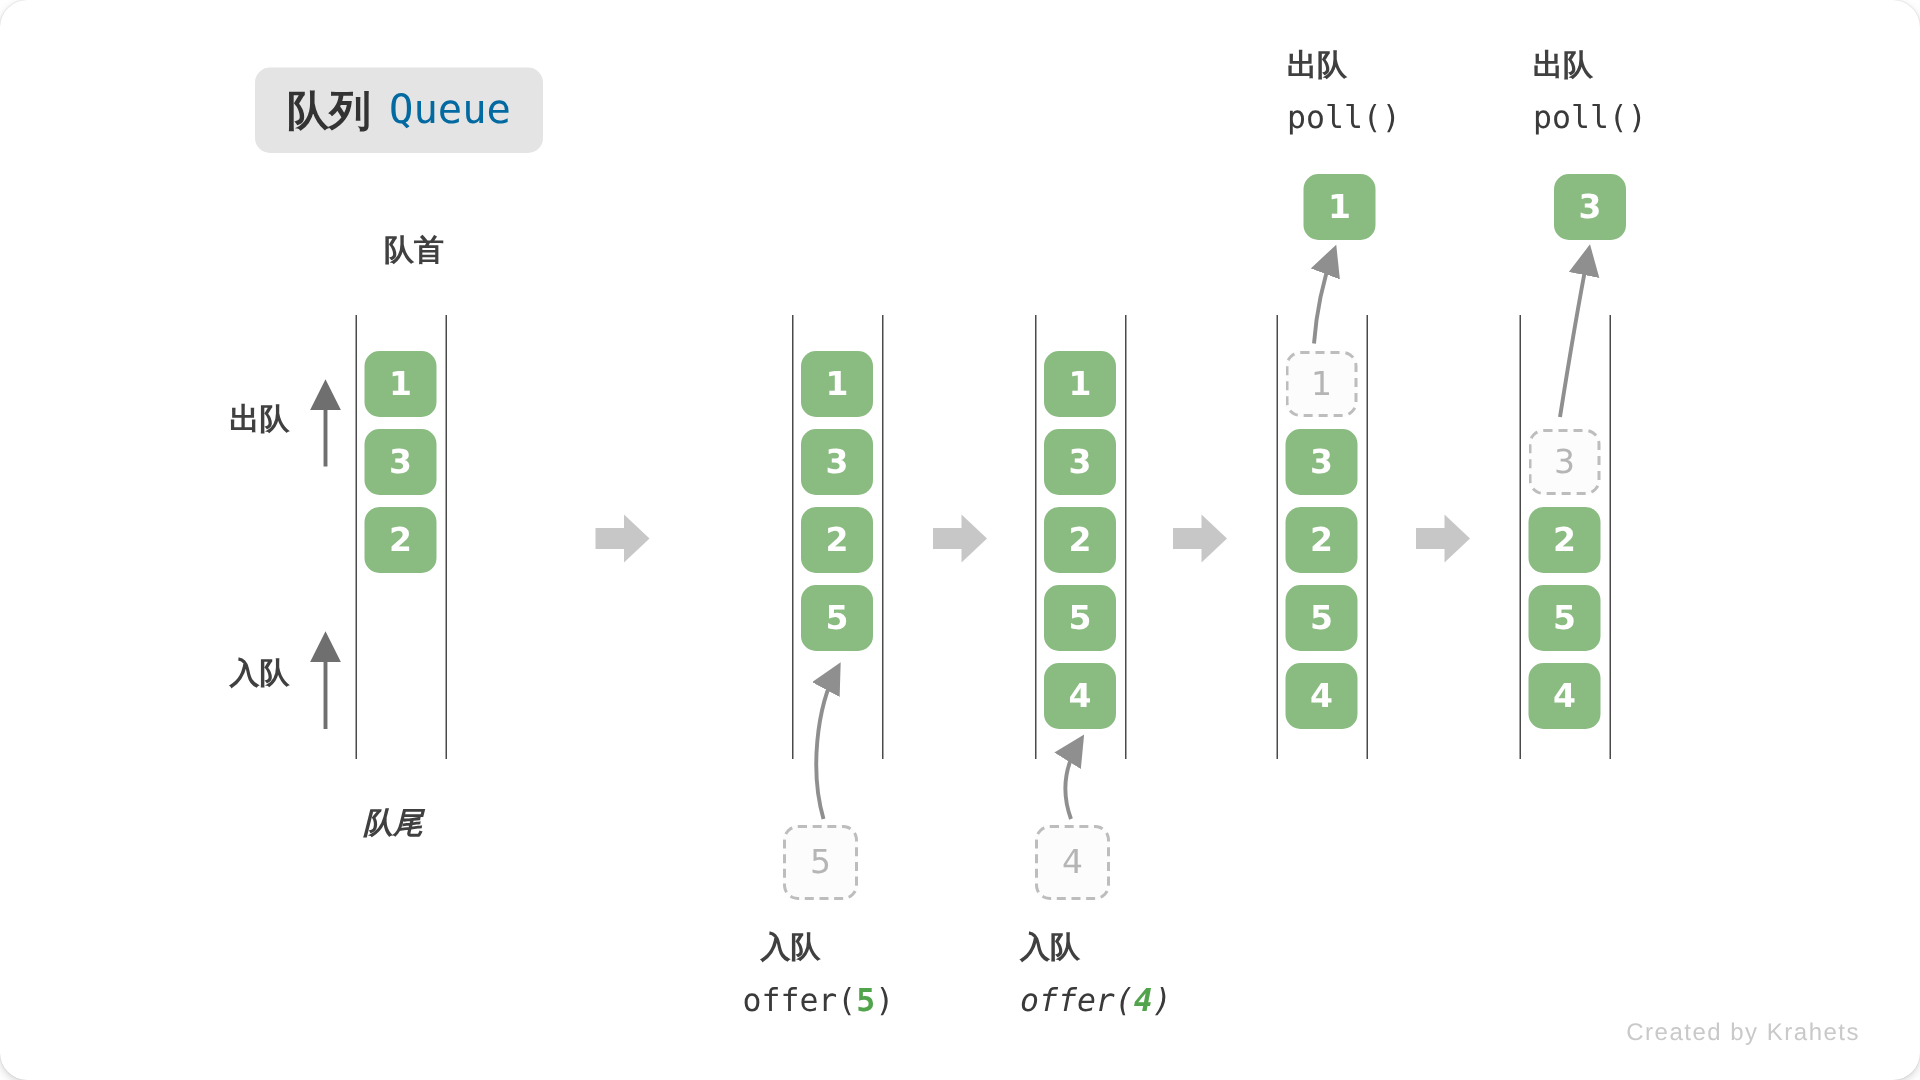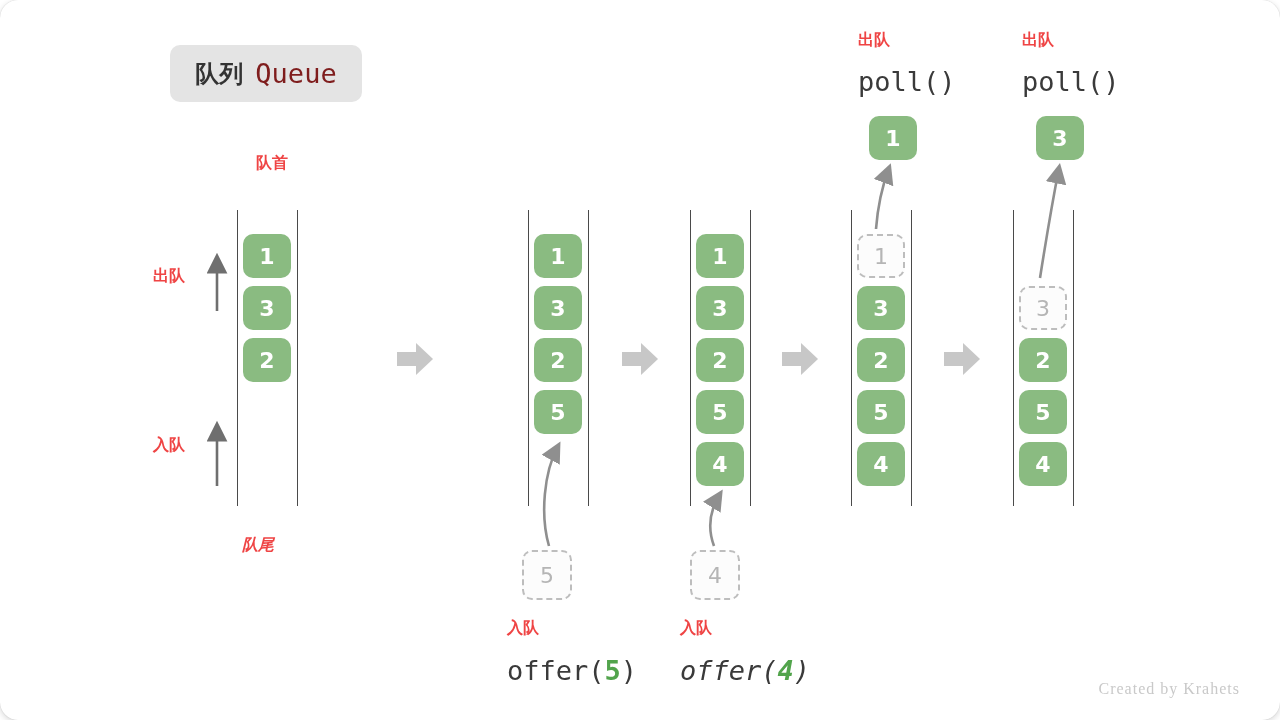--- a/index.html
+++ b/index.html
@@ -9,26 +9,26 @@
     overflow:hidden;font-family:"DejaVu Sans","Liberation Sans",sans-serif;
     color:var(--text-dark,#3c3c3c);
   }
 
   
   .title-badge{
     position:absolute;left:170px;top:45px;width:192px;height:57px;
     background:var(--badge-bg,#e4e4e4);border-radius:10px;
     display:flex;align-items:center;justify-content:center;gap:12px;
   }
-  .title-badge .zh{font-size:24px;font-weight:bold;color:#333;}
-  .title-badge .en{font-size:27px;color:#7f1d1d;font-family:"DejaVu Sans Mono","Liberation Mono",monospace;}
+  .title-badge .zh{font-size:28px;font-weight:bold;color:#333;}
+  .title-badge .en{font-size:27px;color:#0369a1;font-family:"DejaVu Sans Mono","Liberation Mono",monospace;}
 
   
-  .lbl{position:absolute;font-size:16px;font-weight:bold;color:#ef4444;white-space:nowrap;}
-  .mono-lbl{position:absolute;font-size:27px;color:#3a3a3a;white-space:nowrap;font-family:"DejaVu Sans Mono","Liberation Mono",monospace;}
+  .lbl{position:absolute;font-size:20px;font-weight:bold;color:#404040;white-space:nowrap;}
+  .mono-lbl{position:absolute;font-size:21px;color:#3a3a3a;white-space:nowrap;font-family:"DejaVu Sans Mono","Liberation Mono",monospace;}
   .code-green{color:var(--code-green,#52a44c);font-weight:bold;}
 
   
   .queue{
     position:absolute;top:210px;width:61px;height:296px;box-sizing:border-box;
     border-left:1.5px solid #4a4a4a;border-right:1.5px solid #4a4a4a;
   }
   .qbox{
     position:absolute;left:5px;width:48px;height:44px;border-radius:10px;
     background:var(--box-green,#8abb81);color:#fff;font-weight:bold;font-size:22px;
@@ -47,21 +47,21 @@
   }
   
   .extracted{
     position:absolute;width:48px;height:44px;border-radius:10px;
     background:var(--box-green,#8abb81);color:#fff;font-weight:bold;font-size:22px;
     display:flex;align-items:center;justify-content:center;
   }
 
   .watermark{
     position:absolute;right:40px;bottom:22px;font-size:16px;color:#c9c9c9;
-    font-family:Liberation Serif, serif;letter-spacing:1px;
+    font-family:Liberation Sans, sans-serif;letter-spacing:1px;
   }
   svg.overlay{position:absolute;left:0;top:0;pointer-events:none;}
 </style>
 </head>
 <body>
 
 <div id="canvas">
 
   <div class="title-badge">
     <span class="zh">队列</span>
@@ -80,21 +80,21 @@
   </div>
 
   <div class="queue" style="left:528px;">
     <div class="qbox s0">1</div>
     <div class="qbox s1">3</div>
     <div class="qbox s2">2</div>
     <div class="qbox s3">5</div>
   </div>
   <div class="staged" style="left:522px;top:550px;">5</div>
   <div class="lbl" style="left:507px;top:618px;">入队</div>
-  <div class="mono-lbl" style="left:507px;top:655px;"><span>offer(</span><span class="code-green">5</span><span>)</span></div>
+  <div class="mono-lbl" style="left:495px;top:655px;"><span>offer(</span><span class="code-green">5</span><span>)</span></div>
 
   <div class="queue" style="left:690px;">
     <div class="qbox s0">1</div>
     <div class="qbox s1">3</div>
     <div class="qbox s2">2</div>
     <div class="qbox s3">5</div>
     <div class="qbox s4">4</div>
   </div>
   <div class="staged" style="left:690px;top:550px;">4</div>
   <div class="lbl" style="left:680px;top:618px;">入队</div>

